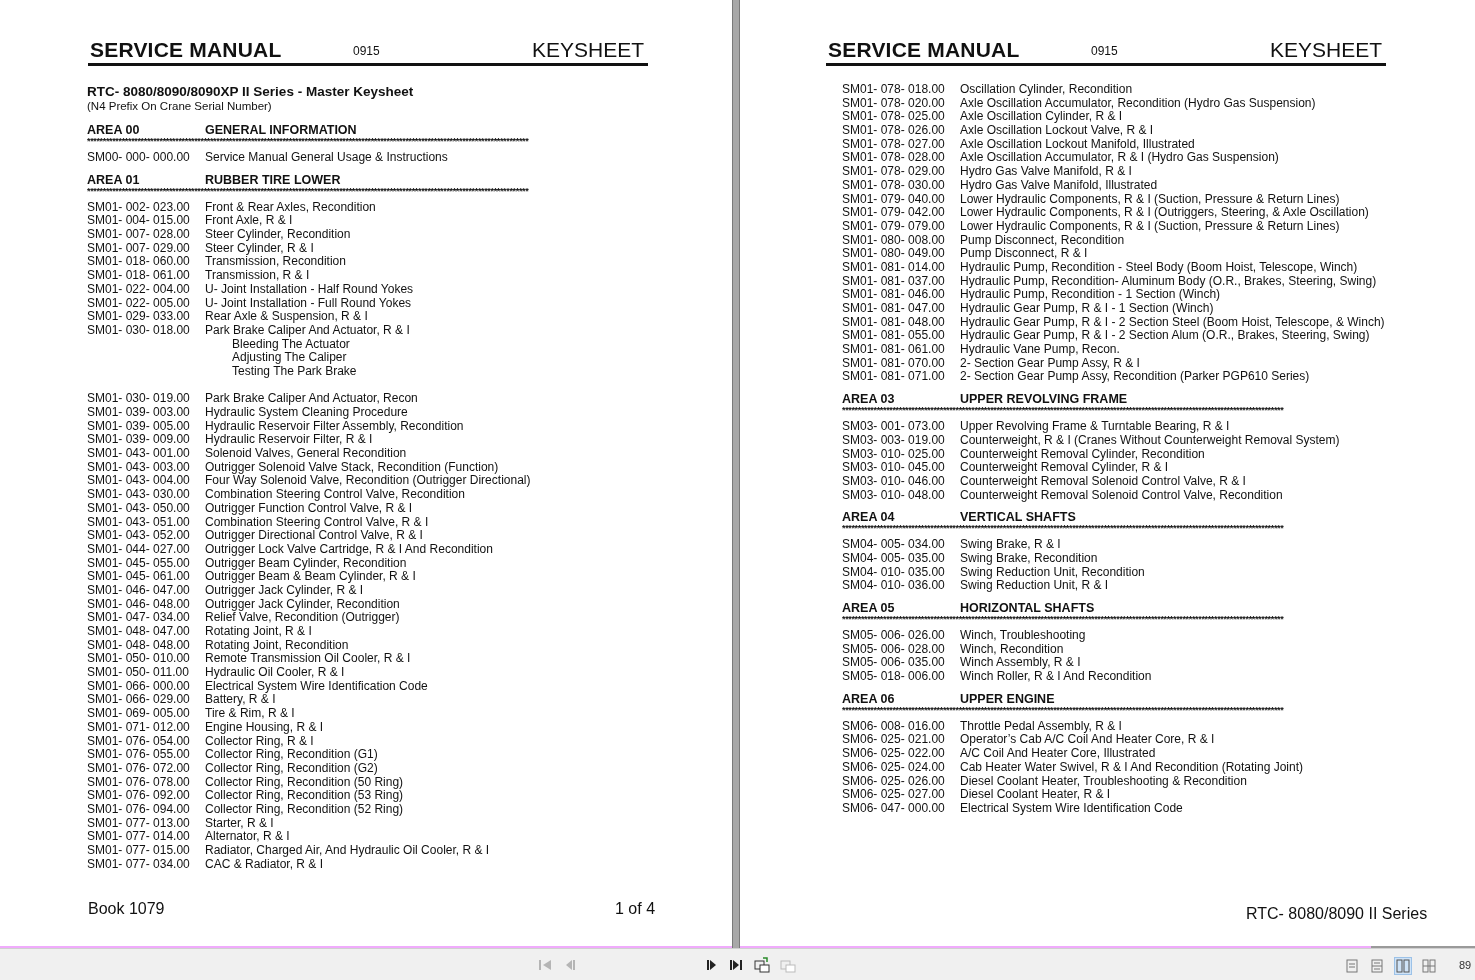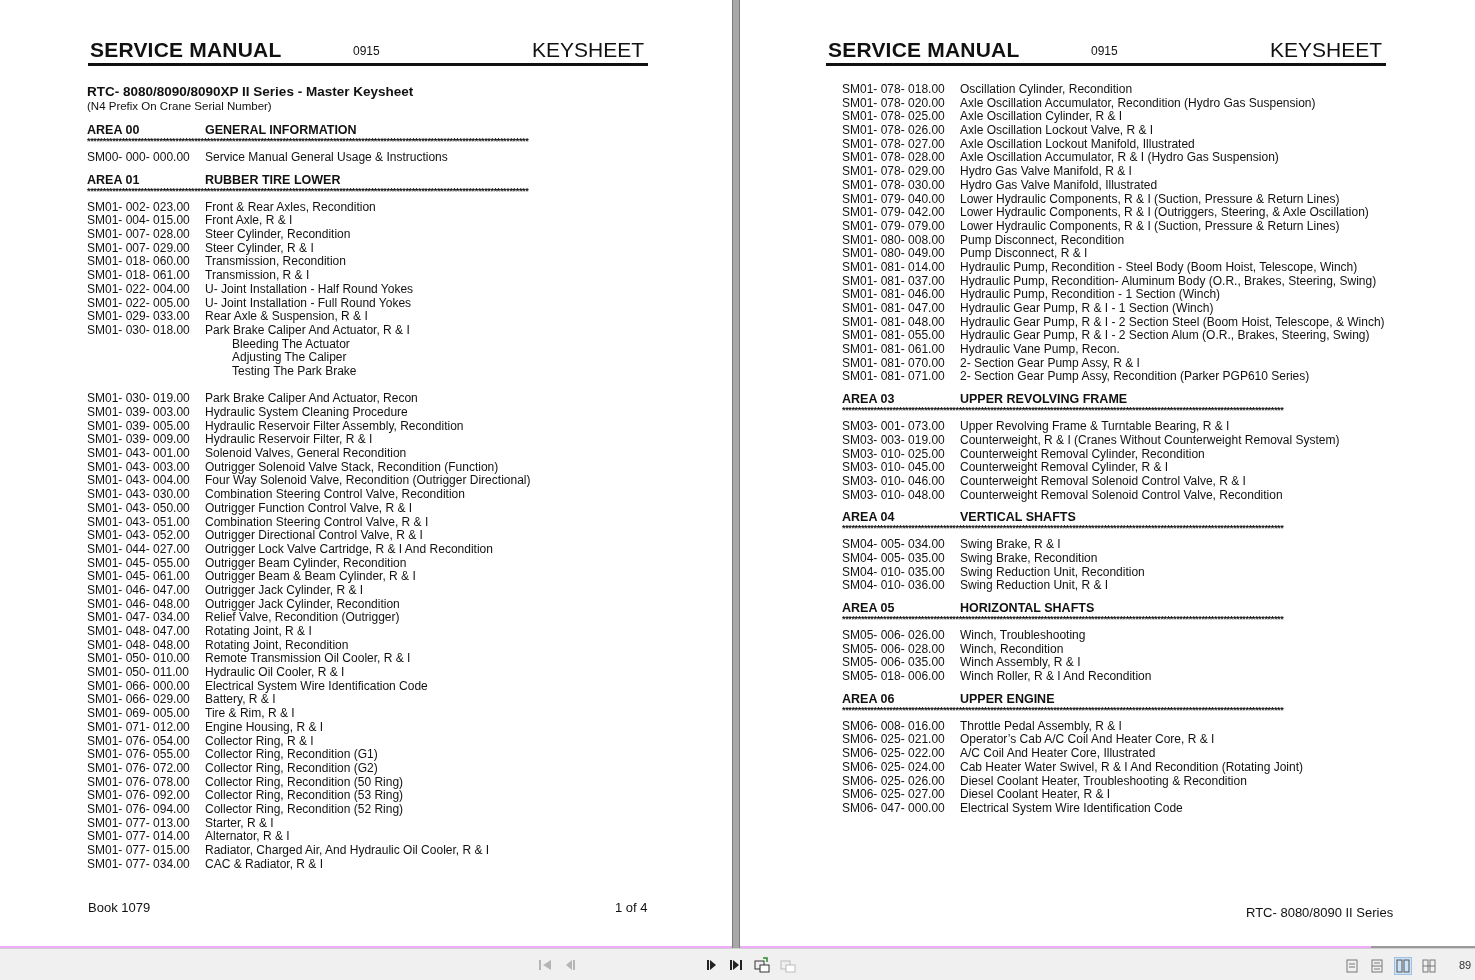--- a/index.html
+++ b/index.html
@@ -30,21 +30,21 @@
   .area-head { position: relative; font-weight: bold; font-size: 12.5px; line-height: 14px; height: 14px; margin-top: 4px; }
   .area-head .a-lbl { position: absolute; left: 0; }
   .area-head .a-title { position: absolute; left: 118px; }
   .stars { font-weight: bold; font-size: 9px; line-height: 8px; height: 10px; letter-spacing: -0.35px; overflow: hidden; white-space: nowrap; width: 556px; }
   .entries { margin-bottom: 8px; margin-top: 4px; }
   .row { position: relative; height: 13.7px; white-space: nowrap; }
   .row .c { position: absolute; left: 0; }
   .row .d { position: absolute; left: 118px; }
   .row.sub .d { left: 145px; text-align: right; }
 
-  .footer { position: absolute; font-size: 13px; }
+  .footer { position: absolute; font-size: 16px; }
 
   .toolbar { position: absolute; left: 0; top: 948px; width: 1475px; height: 32px; background: #f0f0f0; border-top: 1px solid #d0d0d0; }
   .tb-btn { position: absolute; top: 8px; width: 16px; height: 16px; display: flex; align-items: center; justify-content: center; cursor: pointer; }
   .page-input { position: absolute; left: 585px; top: 8px; width: 113px; height: 20px; background: #fff; border: 1px solid #b5b5b5; font-size: 12px; padding-left: 5px; line-height: 18px; color: #222; margin-top: 28px; }
   .page-input .dd { position: absolute; right: 5px; top: 0; font-size: 8px; color: #333; }
   .view-btn { position: absolute; top: 8px; width: 18px; height: 18px; display:flex; align-items:center; justify-content:center; }
   .view-btn.active { background: #cfe3f7; border: 1px solid #9cc2e8; }
   .zoom-val { position: absolute; left: 1459px; top: 10px; font-size: 11px; color: #333; }
 </style>
 </head>

